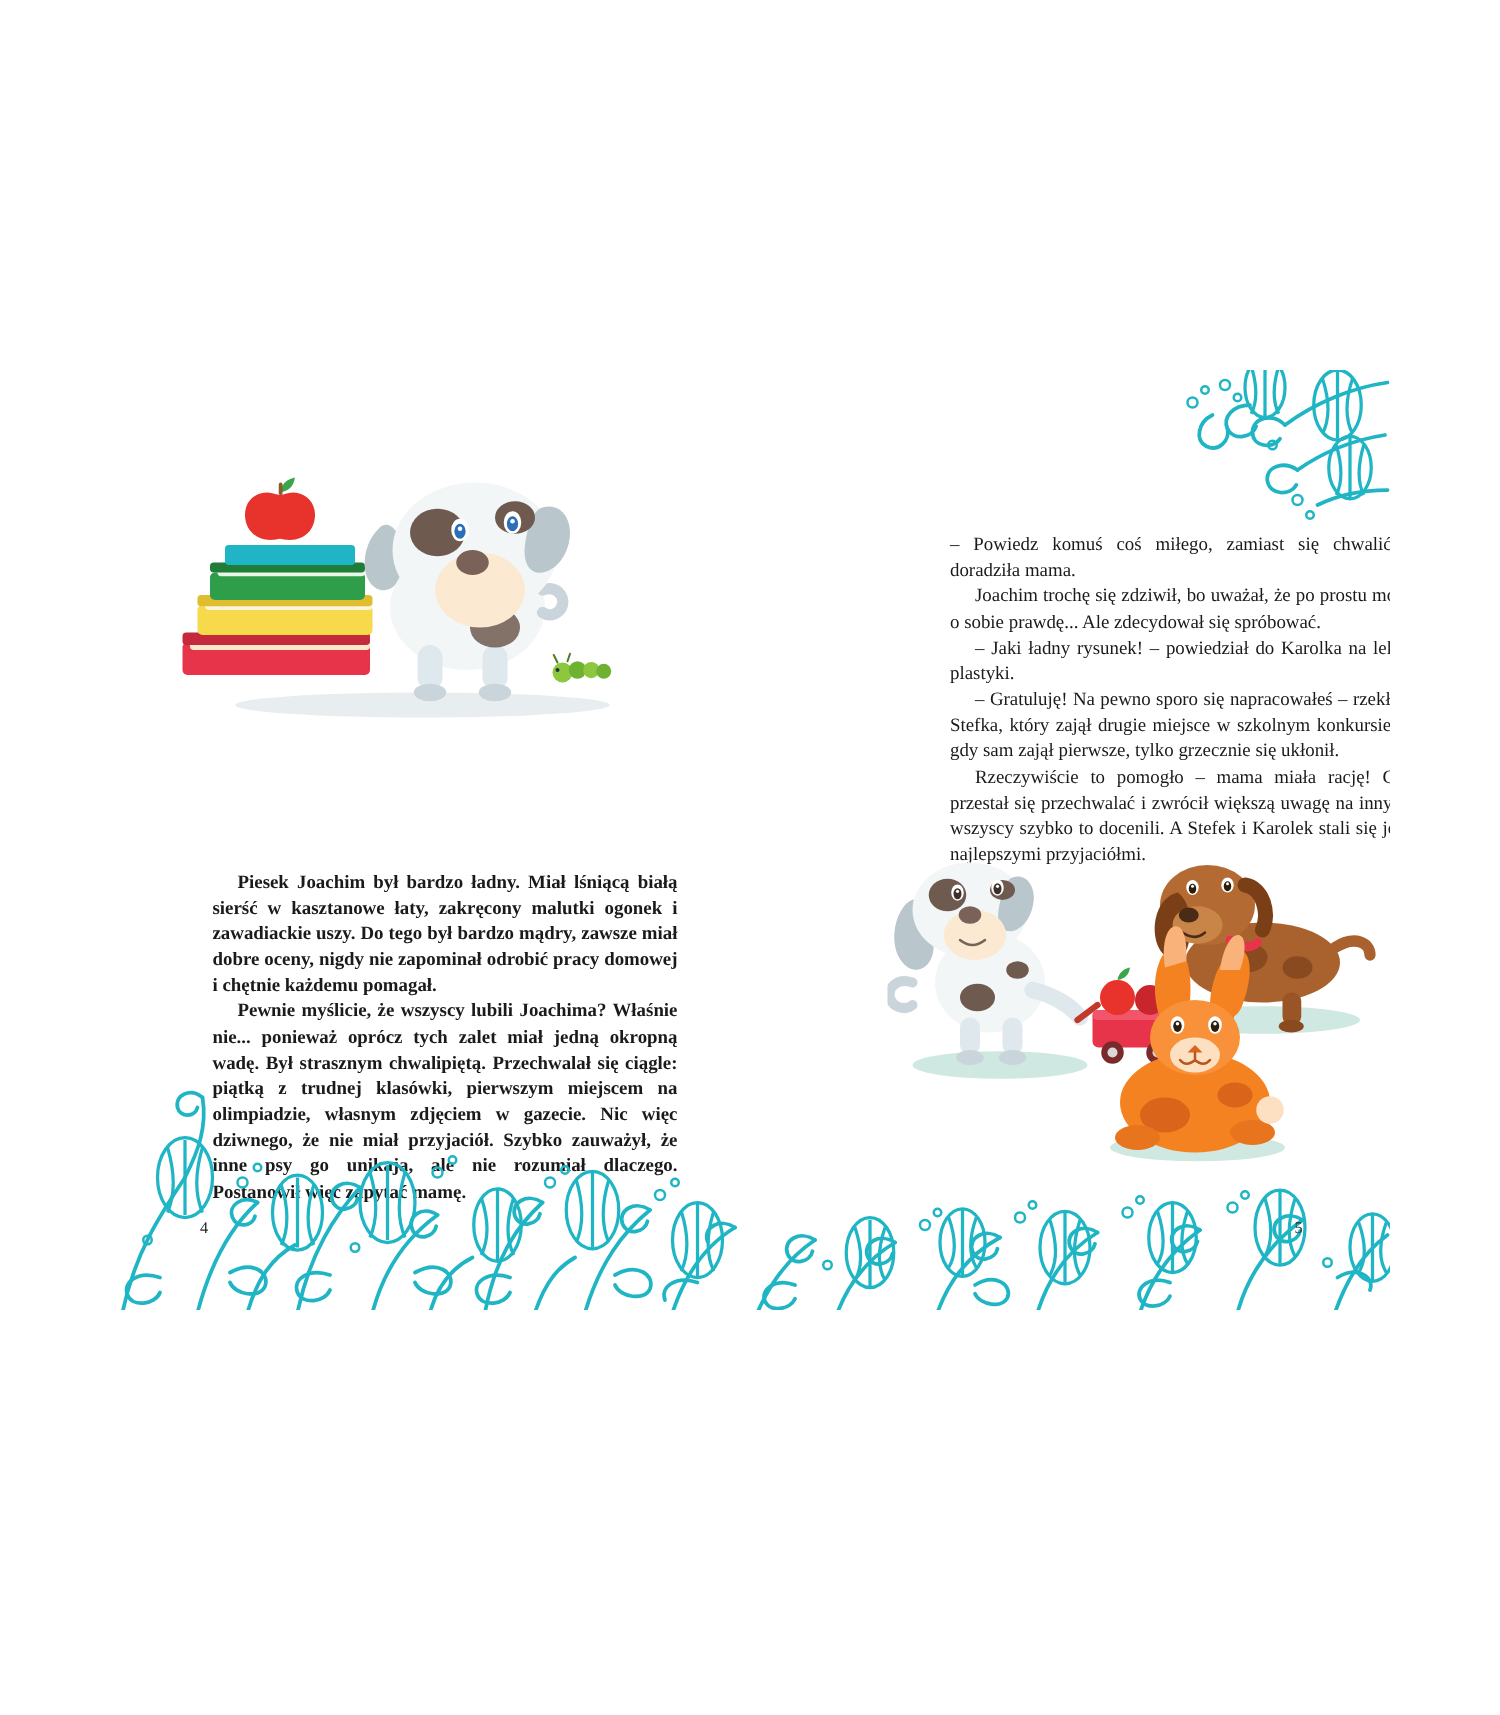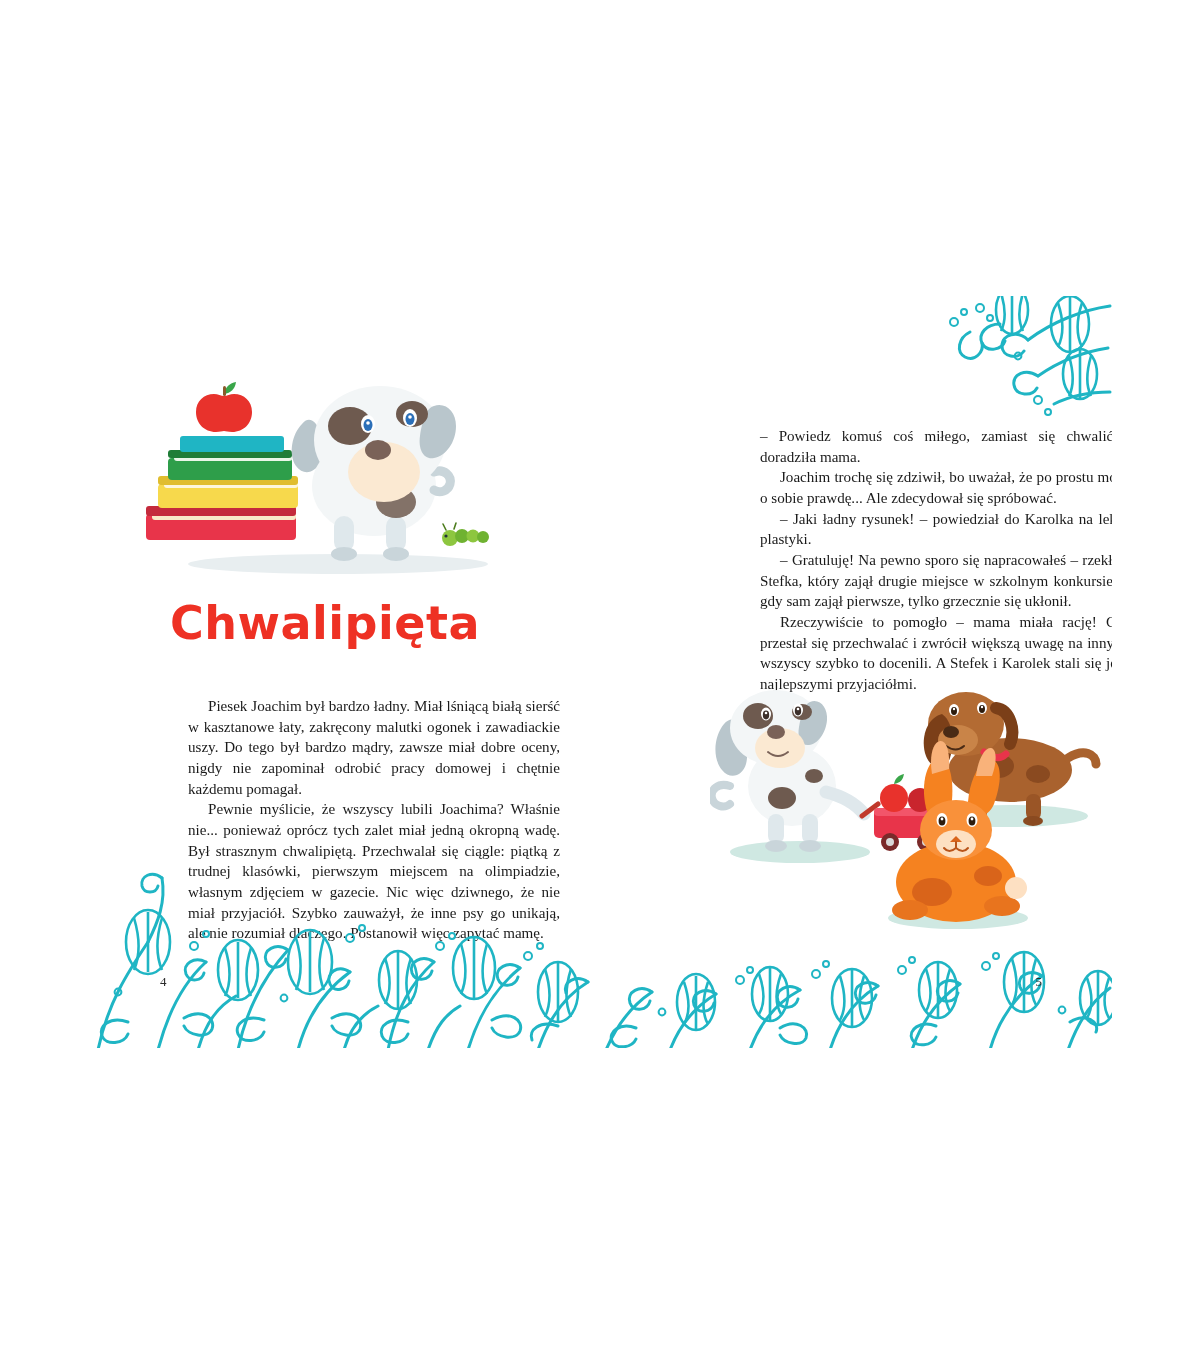--- a/index.html
+++ b/index.html
@@ -81,23 +81,24 @@
   }
   .body-text p {
     margin: 0;
     text-indent: 20px;
   }
   .body-text p.noindent {
     text-indent: 0;
   }
 
   .left-text {
-    left: 100px;
+    left: 82px;
     top: 400px;
     width: 372px;
+    font-weight: bold;
   }
 
   .right-text {
     left: 160px;
     top: 130px;
     width: 372px;
   }
 
   .page-number {
     position: absolute;
@@ -185,21 +186,20 @@
           <circle cx="322" cy="172" r="8" fill="#8dc63f"></circle>
           <circle cx="334" cy="170" r="7" fill="#6fb231"></circle>
           <circle cx="345" cy="170" r="6.5" fill="#8dc63f"></circle>
           <circle cx="355" cy="171" r="6" fill="#6fb231"></circle>
           <circle cx="318" cy="170" r="1.6" fill="#22333a"></circle>
           <path d="M318 164l-3-6M326 163l2-6" stroke="#4d7d1e" stroke-width="1.6" stroke-linecap="round"></path>
         </g>
       </svg>
     </div>
 
-    <div class="title">Chwalipięta</div>
 
     <div class="body-text left-text">
       <p>Piesek Joachim był bardzo ładny. Miał lśniącą białą sierść w kasztanowe łaty, zakręcony malutki ogonek i zawadiackie uszy. Do tego był bardzo mądry, zawsze miał dobre oceny, nigdy nie zapominał odrobić pracy domowej i chętnie każdemu pomagał.</p>
       <p>Pewnie myślicie, że wszyscy lubili Joachima? Właśnie nie... ponieważ oprócz tych zalet miał jedną okropną wadę. Był strasznym chwalipiętą. Przechwalał się ciągle: piątką z trudnej klasówki, pierwszym miejscem na olimpiadzie, własnym zdjęciem w gazecie. Nic więc dziwnego, że nie miał przyjaciół. Szybko zauważył, że inne psy go unikają, ale nie rozumiał dlaczego. Postanowił więc zapytać mamę.</p>
     </div>
 
     <div class="deco deco-bottom-left">
       <svg viewBox="0 0 512 230" width="512" height="230">
         <g fill="none" stroke="#1fb5c4" stroke-width="3" stroke-linecap="round">
 

